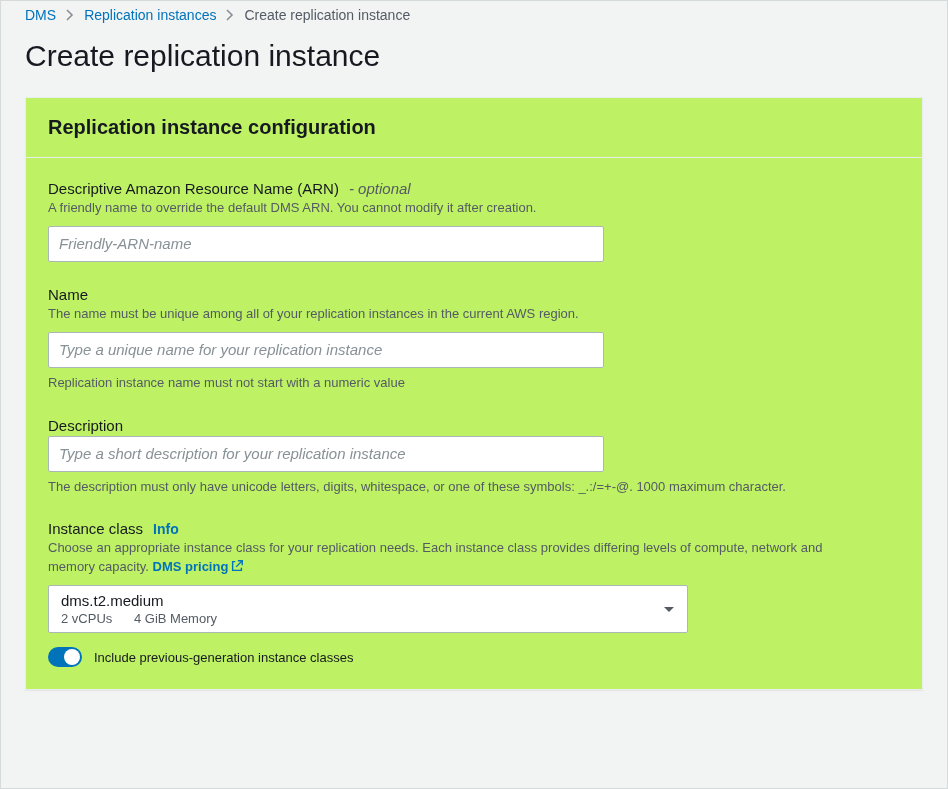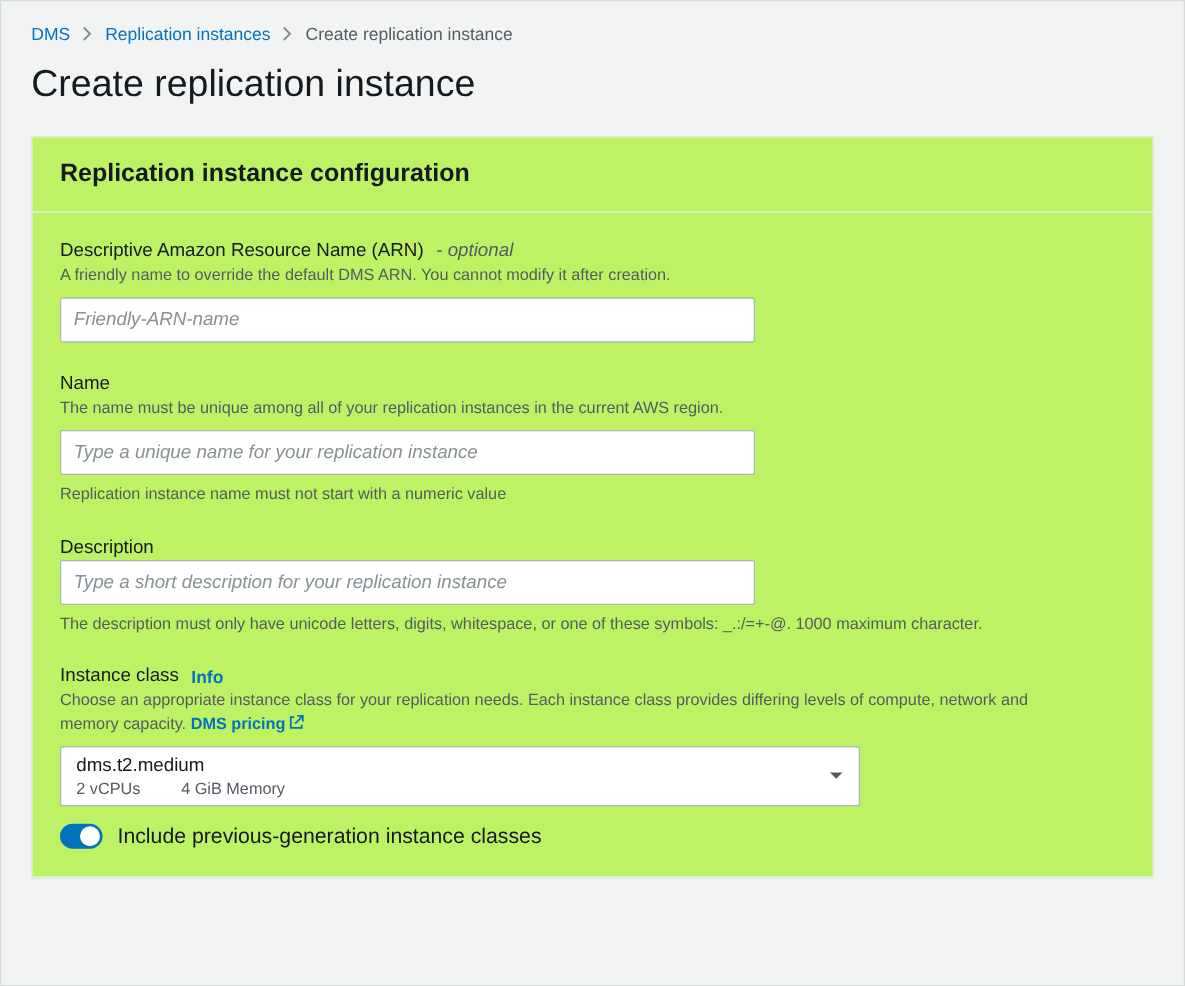--- a/index.html
+++ b/index.html
@@ -9,21 +9,21 @@
     color: #16191f;
     width: 948px;
     height: 789px;
     overflow: hidden;
     border: 1px solid #d5dbdb;
   }
   .breadcrumb {
     display: flex;
     align-items: center;
     gap: 10px;
-    padding: 18px 24px 8px 24px;
+    padding: 6px 24px 8px 24px;
     font-size: 14px;
   }
   .breadcrumb a { color: #0073bb; text-decoration: none; }
   .breadcrumb .sep { color: #687078; display: inline-flex; align-items: center; }
   .breadcrumb .current { color: #545b64; }
   .page-title {
     font-size: 30px;
     font-weight: 400;
     padding: 8px 24px 24px 24px;
     color: #16191f;
@@ -86,21 +86,21 @@
     border-radius: 2px;
     padding: 6px 12px;
     display: flex;
     justify-content: space-between;
     align-items: center;
     cursor: pointer;
     background: #fff;
   }
   .select-main { font-size: 15px; color: #16191f; }
   .select-sub { font-size: 13px; color: #545b64; margin-top: 2px; }
-  .select-sub .spec { margin-right: 29px; }
+  .select-sub .spec { margin-right: 18px; }
   .caret { color: #545b64; }
   .toggle-row {
     display: flex;
     align-items: center;
     gap: 12px;
     margin-top: 14px;
   }
   .toggle {
     width: 34px;
     height: 20px;
@@ -112,21 +112,21 @@
   }
   .toggle .knob {
     position: absolute;
     right: 2px;
     top: 2px;
     width: 16px;
     height: 16px;
     background: #fff;
     border-radius: 50%;
   }
-  .toggle-label { font-size: 17px; color: #16191f; }
+  .toggle-label { font-size: 13px; color: #16191f; }
 </style>
 </head>
 <body>
 
 <div class="breadcrumb">
   <a href="#">DMS</a>
   <span class="sep">
     <svg width="8" height="12" viewBox="0 0 8 12">
         <path d="M1 1 L6 6 L1 11" stroke="#879196" stroke-width="1.6" fill="none"></path>
       </svg>

